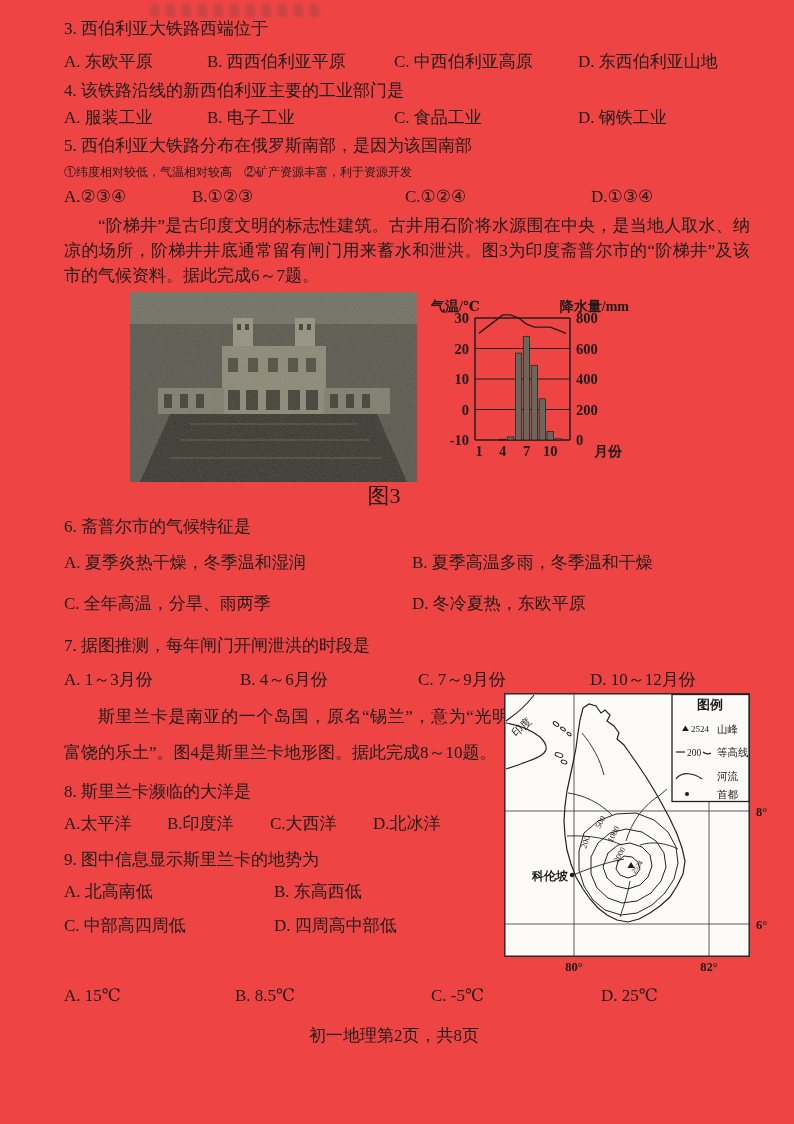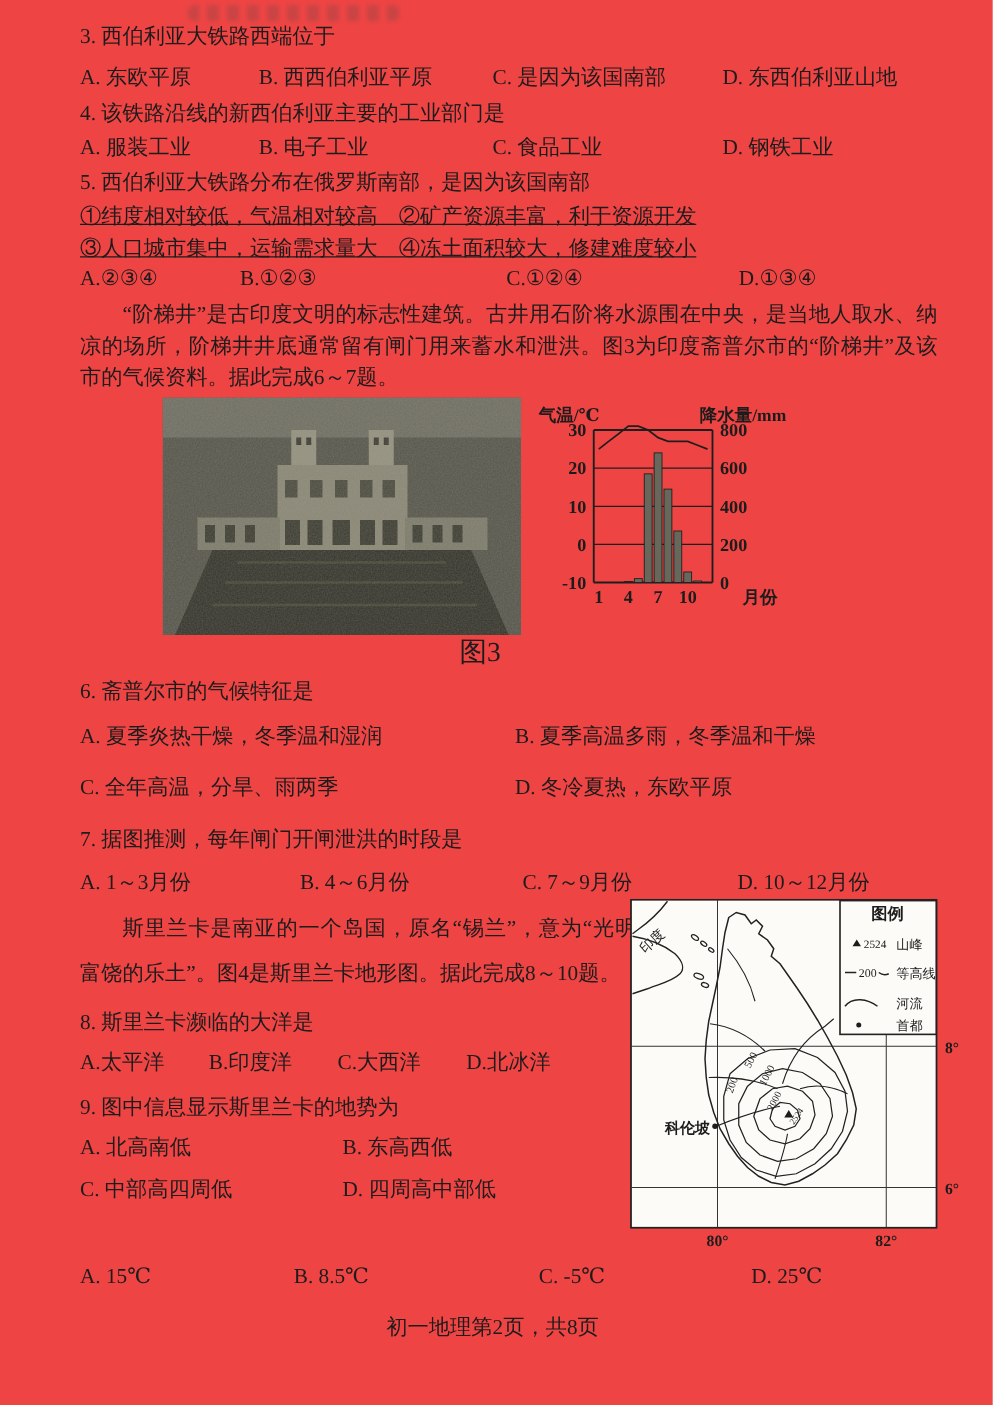--- a/index.html
+++ b/index.html
@@ -5,21 +5,21 @@
   html,body{margin:0;padding:0;}
   body{background:#e9e8e4;}
   .sheet{
     position:relative; width:794px; height:1124px; overflow:hidden;
     background:#ef4444;
     font-family:"Liberation Serif","DejaVu Serif",serif;
     color:#1c1c1c;
   }
   .content{position:relative; padding:8px 28px 0 64px; width:702px;}
   .stem{font-size:17px; line-height:25px; white-space:nowrap;}
-  .subline{font-size:17px; line-height:25px; white-space:nowrap;text-decoration:underline;}
+  .subline{font-size:12px; line-height:25px; white-space:nowrap;}
   .optrow{position:relative; height:25px; font-size:17px;}
   .opt{position:absolute; top:0; white-space:nowrap;text-align:center;}
   .passage{font-size:17px; line-height:25px; text-indent:2em; text-align:justify; margin:2px 0 0 0; width:686px;}
   .figrow{margin-top:4px; height:190px; display:flex; align-items:flex-start;}
   .photo{margin-left:66px; width:287px; height:190px; filter:blur(.3px);}
   .chartbox{margin-left:12px; margin-top:6px;}
   .figcap{margin-top:2px; margin-left:40px; width:560px; text-align:center; font-size:22px; line-height:24px;}
   .sri{position:relative; margin-top:6px; height:280px;}
   .sri .leftcol{width:448px;}
   .sri .passage2{font-size:17px; line-height:36px; text-indent:2em; text-align:justify; margin:0; width:445px;}
@@ -38,35 +38,34 @@
 <body>
 
 <div class="sheet">
   <div class="smudge"></div>
   <div class="content">
 
     <div class="stem mt8">3. 西伯利亚大铁路西端位于</div>
     <div class="optrow mt9">
       <span class="opt" style="left:0">A. 东欧平原</span>
       <span class="opt" style="left:143px">B. 西西伯利亚平原</span>
-      <span class="opt" style="left:330px">C. 是因为该国南部</span>
+      <span class="opt" style="left:330px">C. 中西伯利亚高原</span>
       <span class="opt" style="left:514px">D. 东西伯利亚山地</span>
     </div>
 
     <div class="stem mt3">4. 该铁路沿线的新西伯利亚主要的工业部门是</div>
     <div class="optrow mt3">
       <span class="opt" style="left:0">A. 服装工业</span>
       <span class="opt" style="left:143px">B. 电子工业</span>
       <span class="opt" style="left:330px">C. 食品工业</span>
       <span class="opt" style="left:514px">D. 钢铁工业</span>
     </div>
 
     <div class="stem mt2">5. 西伯利亚大铁路分布在俄罗斯南部，是因为该国南部</div>
     <div class="subline mt2">①纬度相对较低，气温相对较高　②矿产资源丰富，利于资源开发</div>
-    <div class="subline mt1">③人口城市集中，运输需求量大　④冻土面积较大，修建难度较小</div>
     <div class="optrow mt1">
       <span class="opt" style="left:0">A.②③④</span>
       <span class="opt" style="left:128px">B.①②③</span>
       <span class="opt" style="left:341px">C.①②④</span>
       <span class="opt" style="left:527px">D.①③④</span>
     </div>
 
     <p class="passage">“阶梯井”是古印度文明的标志性建筑。古井用石阶将水源围在中央，是当地人取水、纳凉的场所，阶梯井井底通常留有闸门用来蓄水和泄洪。图3为印度斋普尔市的“阶梯井”及该市的气候资料。据此完成6～7题。</p>
 
     <div class="figrow">

